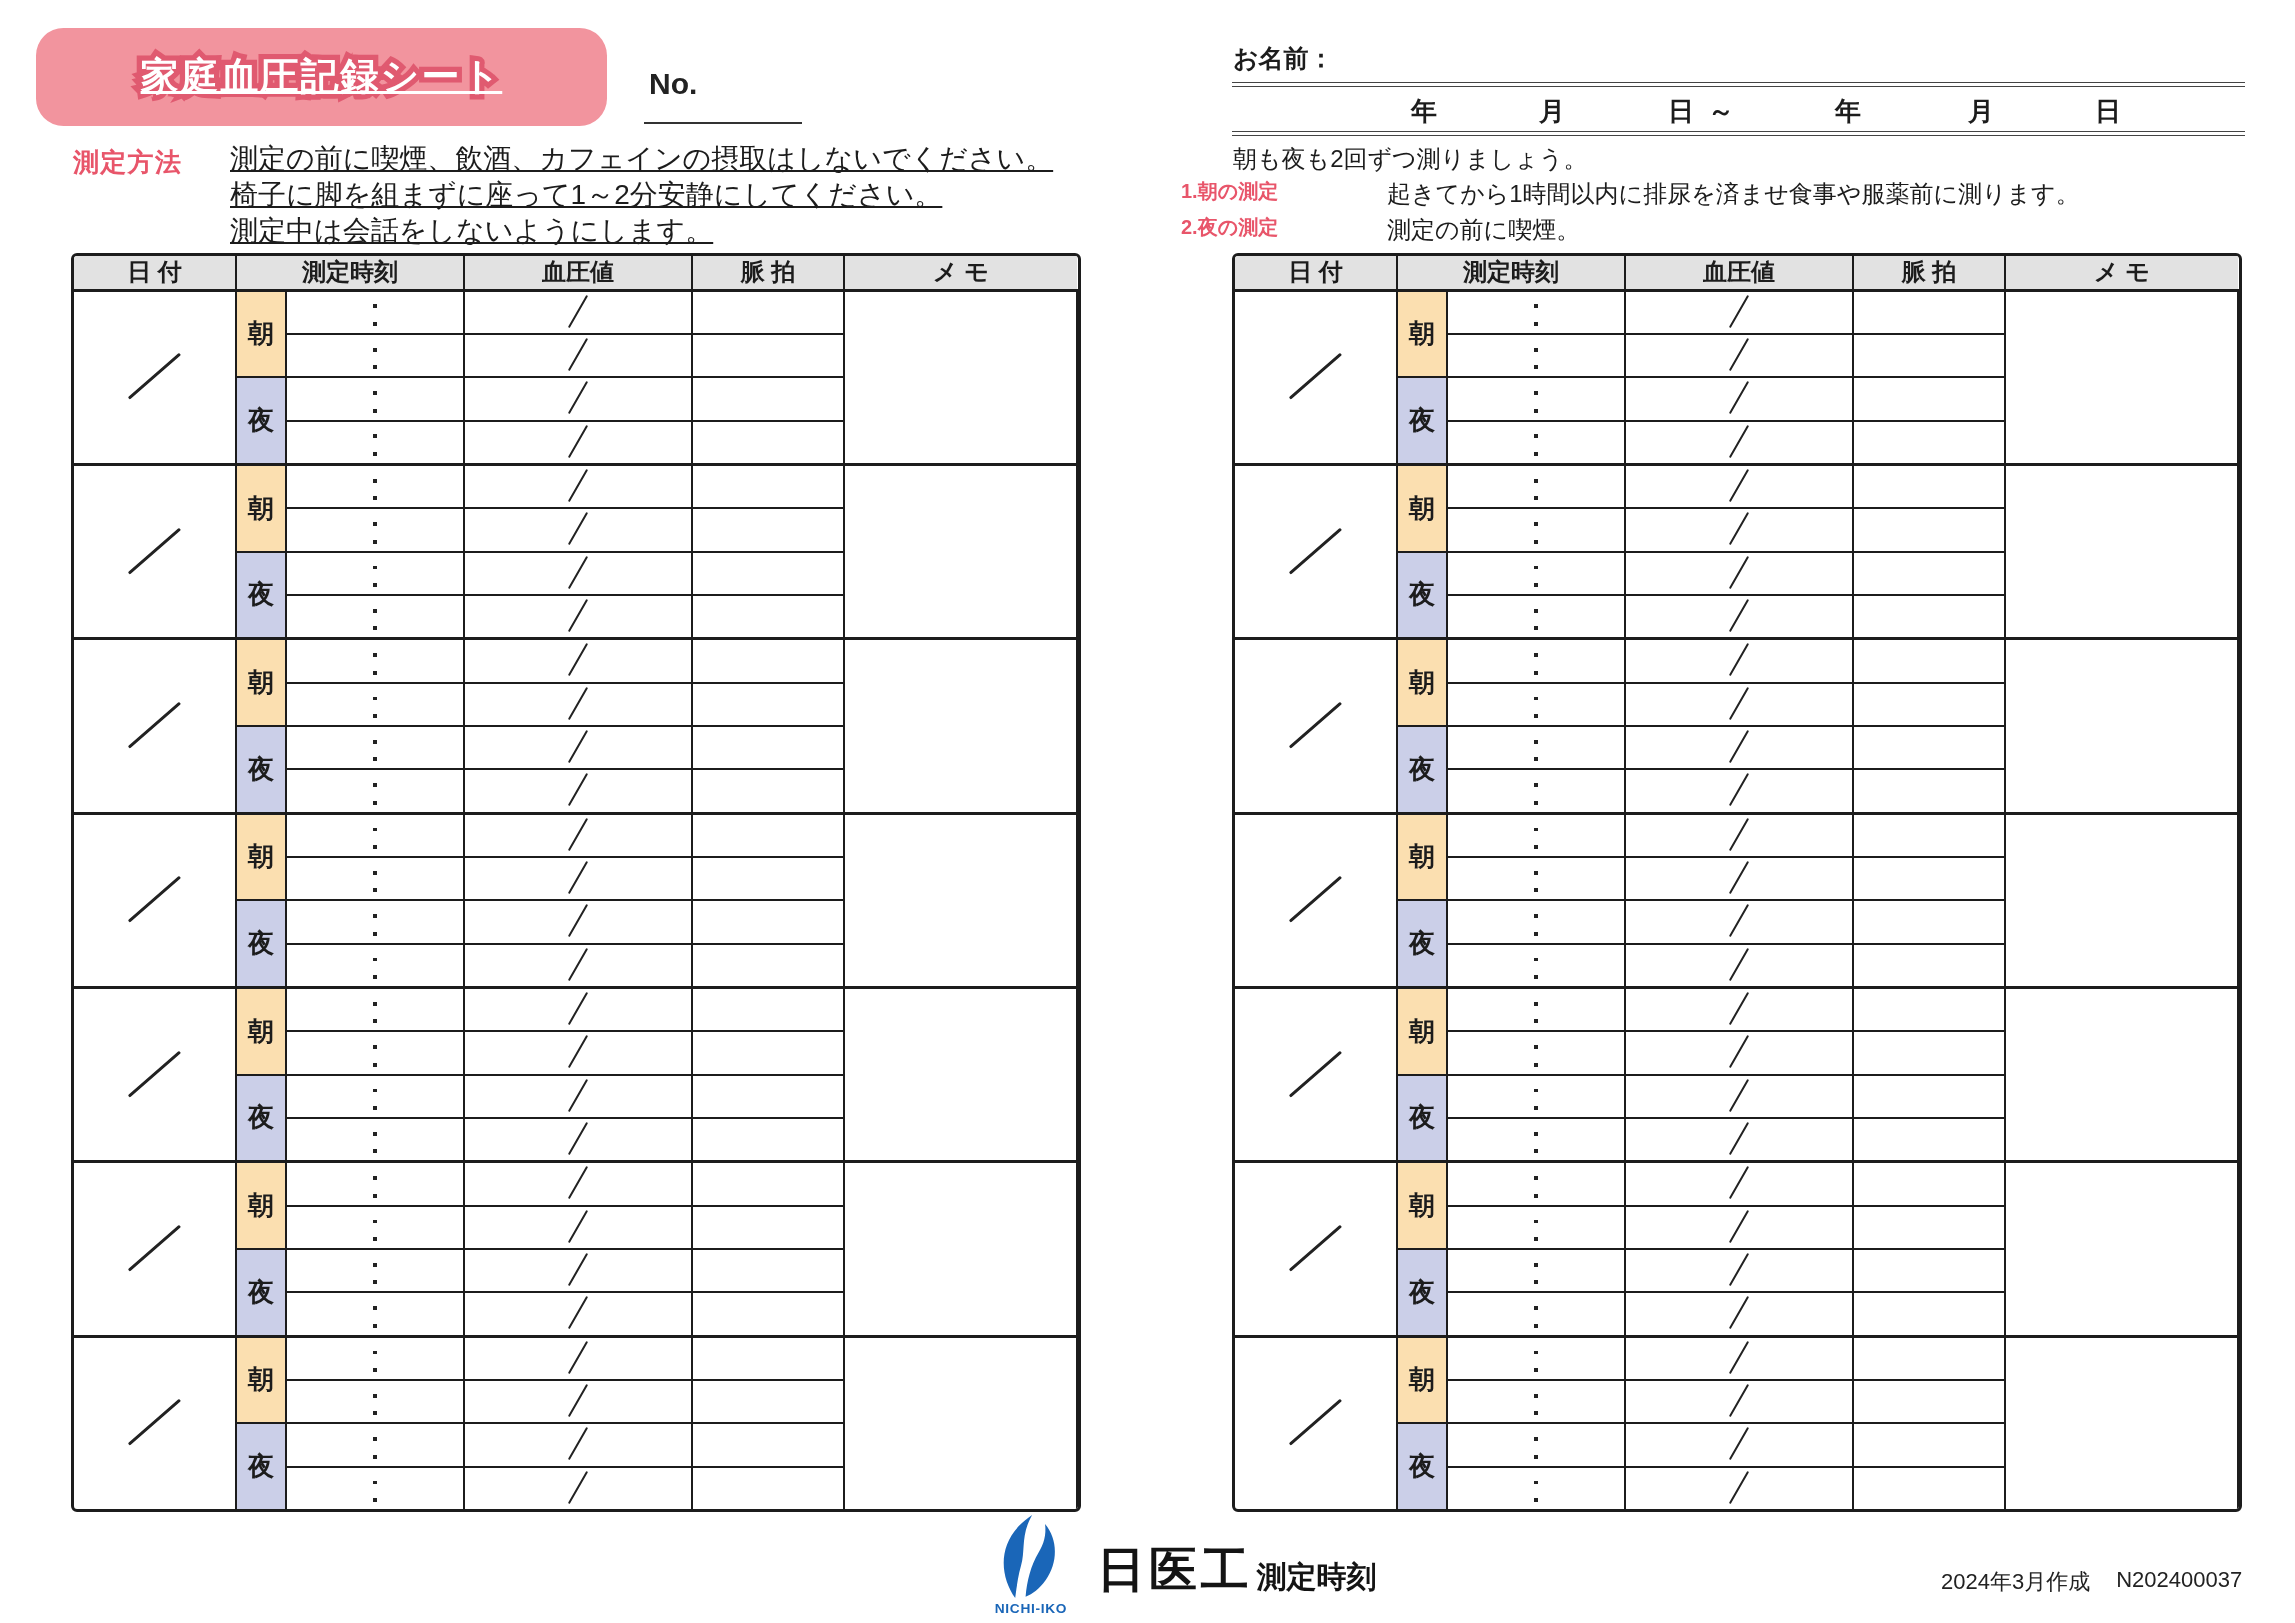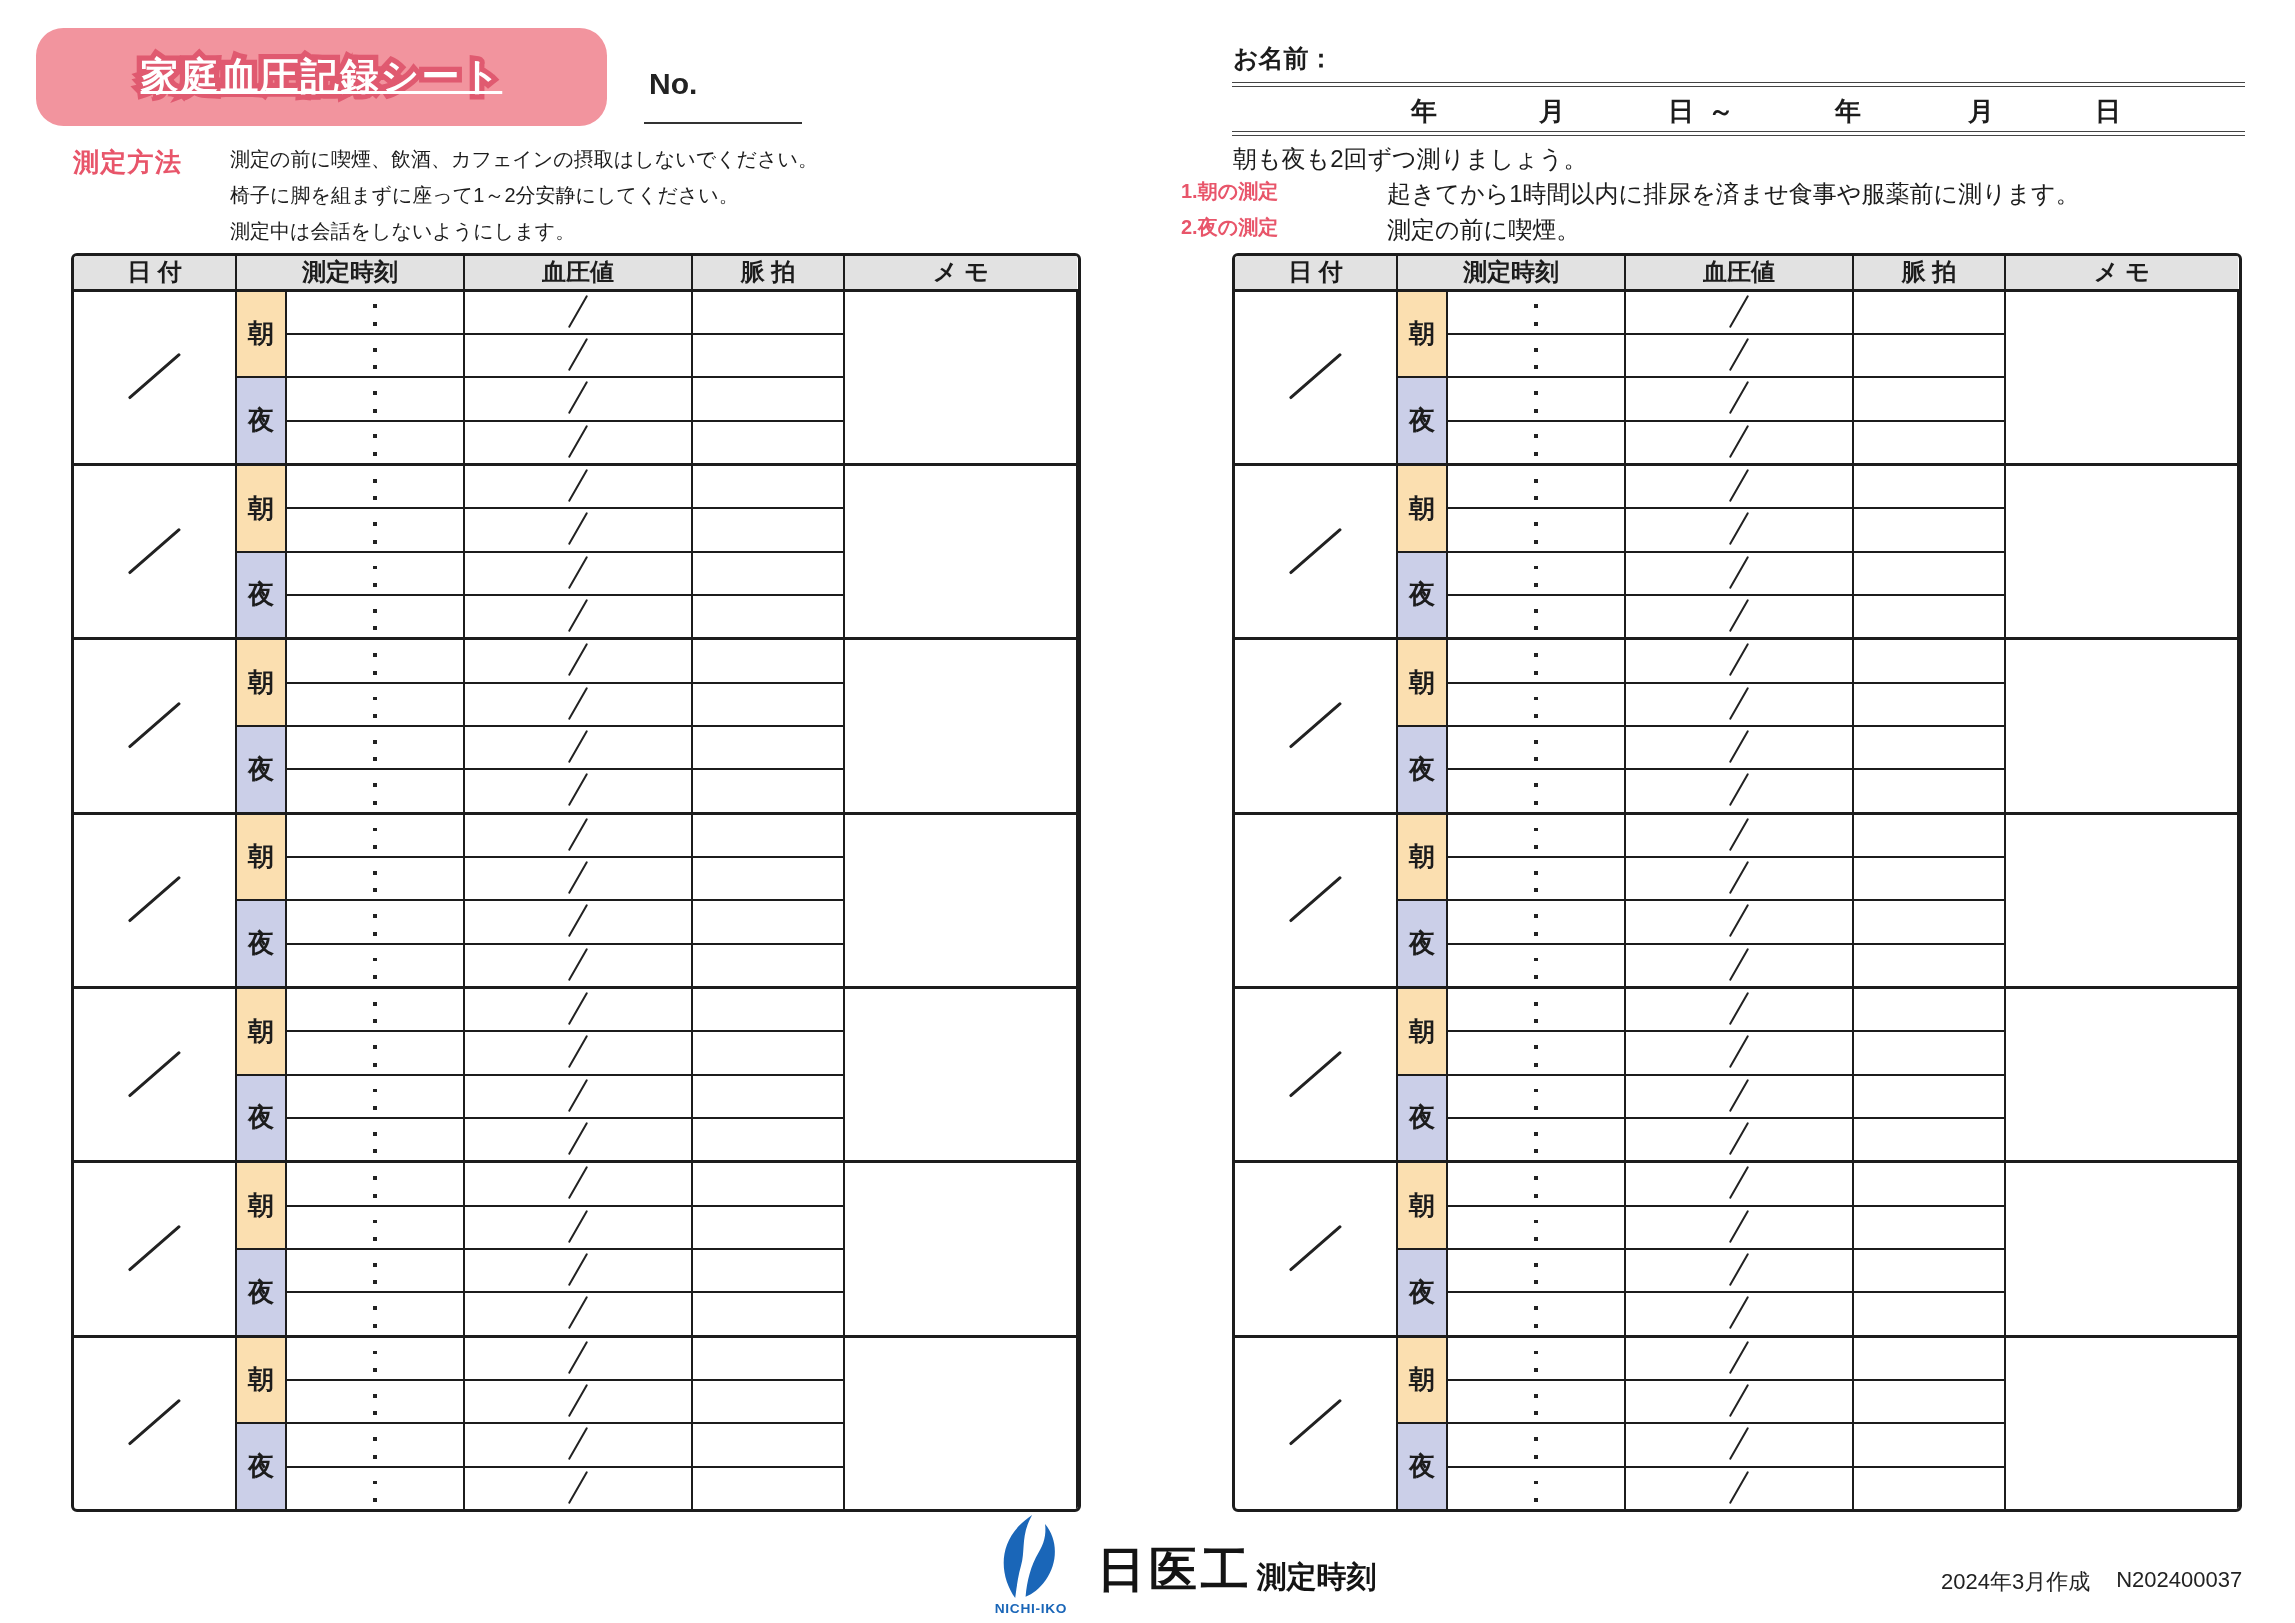--- a/index.html
+++ b/index.html
@@ -17,21 +17,21 @@
     font-size:38px; font-weight:bold; letter-spacing:2px; white-space:nowrap;text-decoration:underline; }
   .badge-text.stroke { color:var(--badge-stroke,#E05A70); -webkit-text-stroke:10.5px var(--badge-stroke,#E05A70); }
   .badge-text.fill { color:#ffffff; }
 
   .no-label { position:absolute; left:649px; top:67px; font-size:30px; font-weight:600; color:#222; }
   .no-underline { position:absolute; left:644px; top:122px; width:158px; height:2px; background:#333; }
 
   
   .method-label { position:absolute; left:73px; top:145px; font-size:26px; font-weight:bold;
     color:var(--accent-red,#E8556A); letter-spacing:1.3px; }
-  .method-lines { position:absolute; left:230px; top:141px; font-size:20px; line-height:36px; color:#1c1c1c; }
+  .method-lines { position:absolute; left:230px; top:141px; font-size:28px; line-height:36px; color:#1c1c1c;text-decoration:underline; }
 
   
   .name-label { position:absolute; left:1233px; top:42px; font-size:25px; font-weight:600; }
   .dbl-line { position:absolute; width:1013px; height:4.6px;
     border-top:1.3px solid #444; border-bottom:1.3px solid #444; }
   .line-1 { left:1232px; top:82px; }
   .line-2 { left:1232px; top:131px; }
   .period-row { position:absolute; left:1232px; top:94px; width:1013px; height:34px; }
   .period-row span { position:absolute; top:0; font-size:26px; font-weight:600; }
   .tip-text { position:absolute; left:1233px; top:143px; font-size:24px; }

